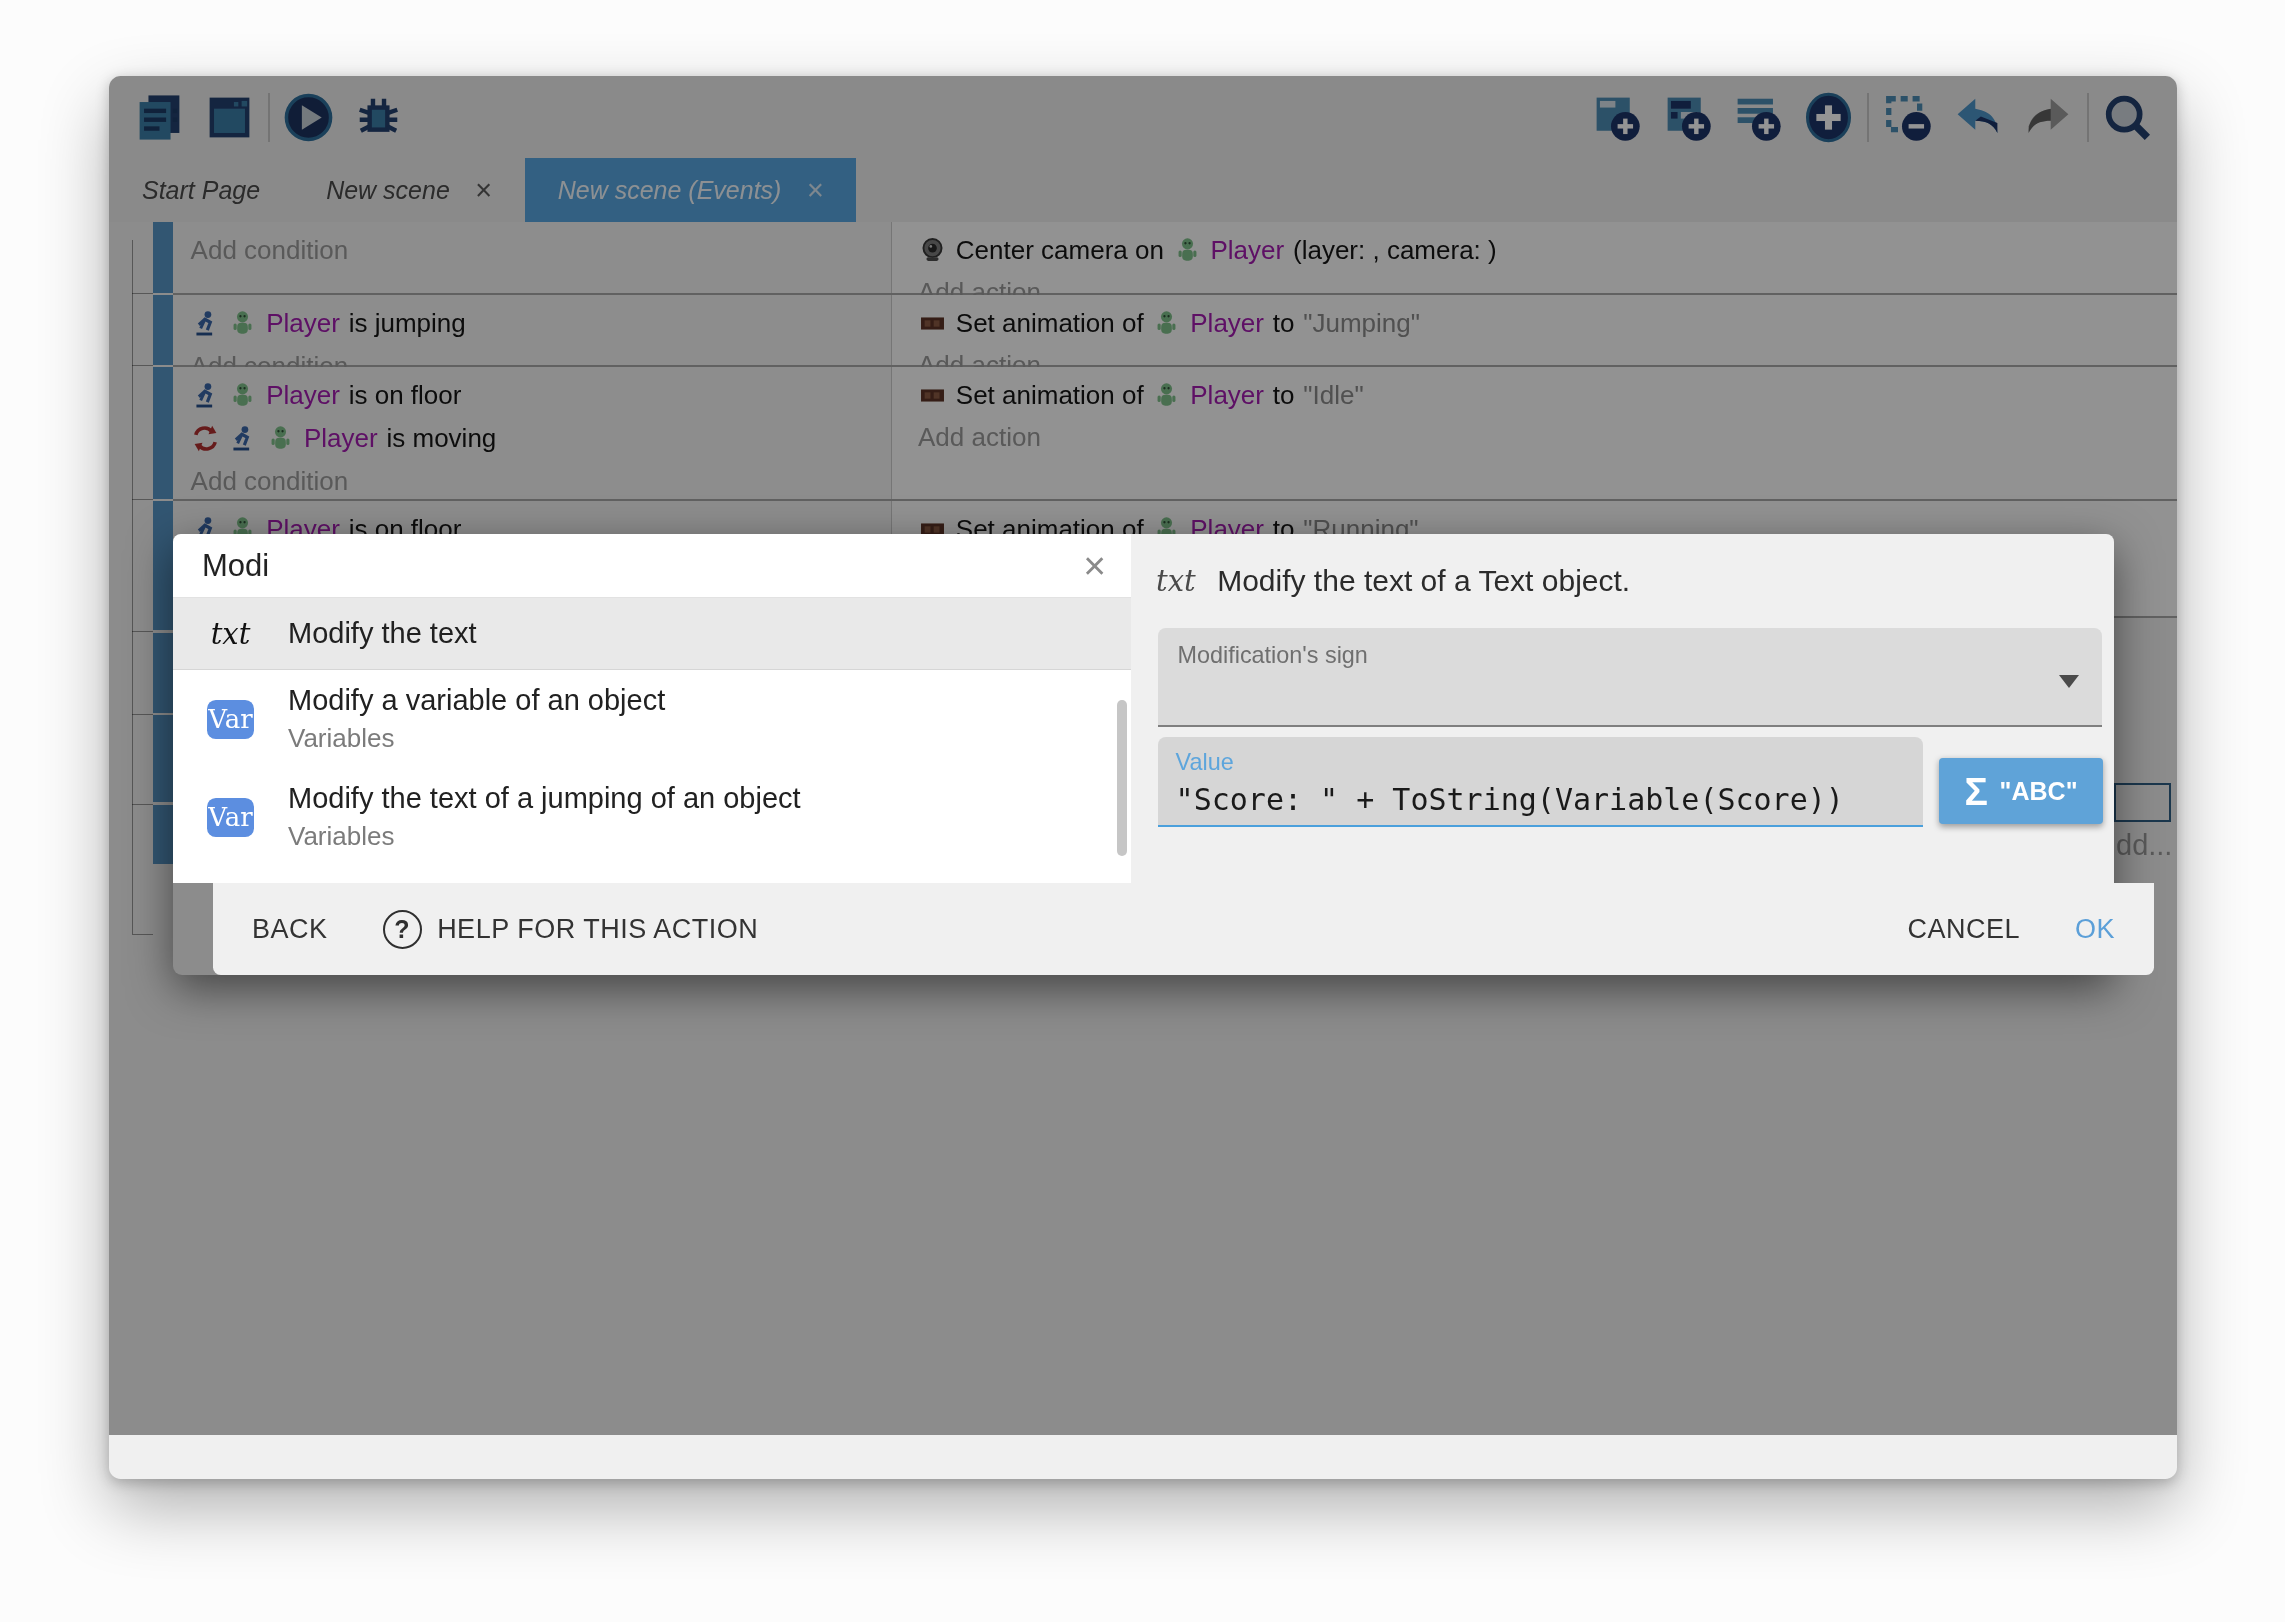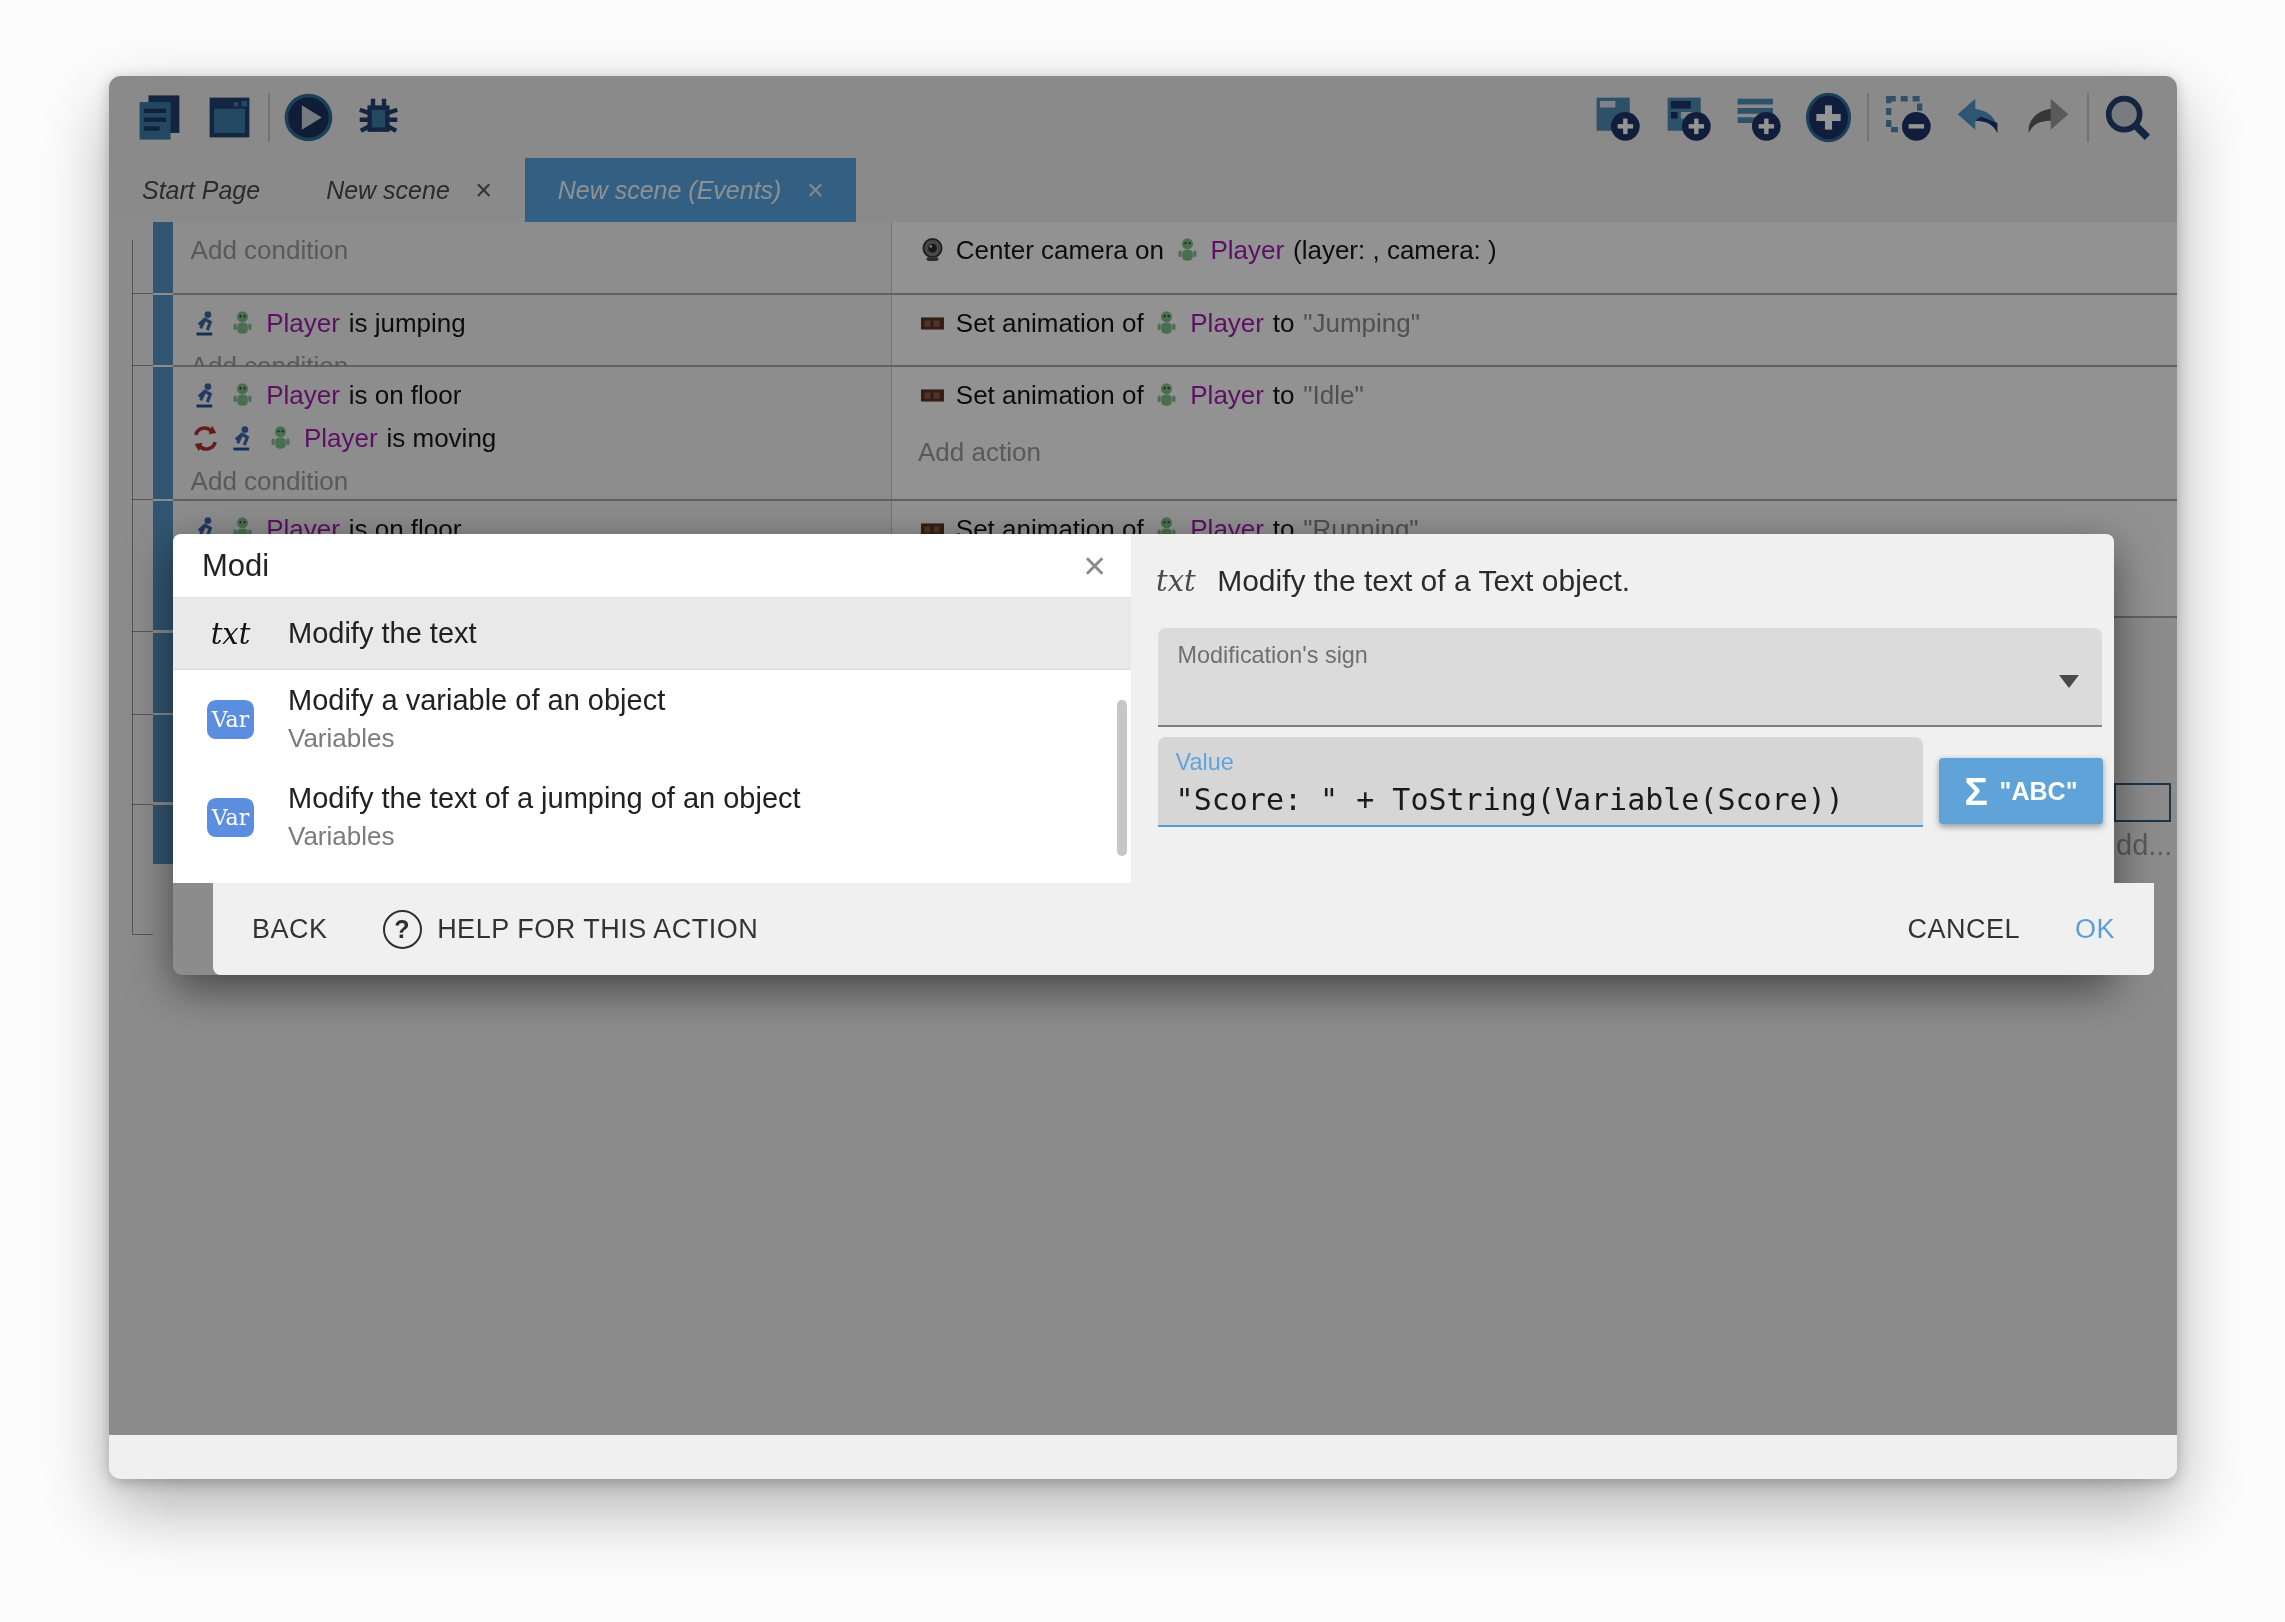--- a/index.html
+++ b/index.html
@@ -37,21 +37,21 @@
 
   
   .events { position:absolute; left:0; top:146px; right:0; bottom:0; background:#f2f2f2; }
   .tree-vline { position:absolute; left:23.4px; top:17.6px; width:1px; height:694px; background:rgba(0,0,0,.38); }
   .tree-hline { position:absolute; left:23.4px; width:20.5px; height:1px; background:rgba(0,0,0,.38); }
   .evt-bar { position:absolute; left:44px; width:19.5px; background:#5795c5; }
   .rows { position:absolute; left:64px; top:0; right:0; }
   .evt-row { display:flex; border-bottom:2px solid #a8a8a8; }
   .cond-cell { width:719px; background:#f3f3f3; border-right:1px solid #cccccc; padding:8.8px 0 8.8px 17.6px;
                display:flex; flex-direction:column; justify-content:flex-start; gap:3.9px; }
-  .act-cell { flex:1; background:#fbfbfb; padding:8.8px 0 8.8px 26px; display:flex; flex-direction:column; gap:18px; }
+  .act-cell { flex:1; background:#fbfbfb; padding:8.8px 0 8.8px 26px; display:flex; flex-direction:column; gap:3px; }
   .evt-line { display:flex; align-items:center; gap:8.8px; font-size:26px; color:#161616; line-height:39px; }
   .evt-line svg { width:29px; height:29px; flex:0 0 auto; }
   .obj { font-weight:normal; color:#a21caf; }
   .quoted { color:#8a8a8a; }
   .add-link { font-size:26px; color:#9a9a9a; line-height:39px; }
   .partial-box { position:absolute; left:2005px; top:561px; width:57px; height:39px; border:2.9px solid #2f5f86; }
   .partial-add { position:absolute; left:2007px; top:607px; font-size:29px; color:#9a9a9a; }
 
   
   .overlay { position:absolute; inset:0; background:rgba(0,0,0,.42); z-index:50; }
@@ -60,21 +60,21 @@
   .dialog { position:absolute; left:64px; top:458px; width:1941px; height:441px; z-index:100;
             border-radius:9px; box-shadow:0 13.7px 44px rgba(0,0,0,.5); }
   .dlg-left { position:absolute; left:0; top:0; width:958px; height:349px; background:#ffffff; border-radius:7.8px 0 0 0; overflow:hidden; }
   .search-row { height:64px; display:flex; align-items:center; padding:0 25px 0 29px; border-bottom:1px solid #e2e2e2; }
   .search-input { flex:1; border:none; outline:none; font-size:31px; color:#222; font-family:"Liberation Sans",sans-serif; background:transparent; }
   .search-close { font-size:39px; color:#8a8a8a; line-height:1; }
   .list-item { display:flex; align-items:center; gap:0; }
   .item-icon-cell { width:115px; display:flex; justify-content:center; }
   .txt-glyph { font-family:"DejaVu Serif", serif; font-style:italic; font-size:29px; color:#111; }
   .var-badge { width:47px; height:39px; border-radius:8.8px; background:#5c8ee0; color:#fff;
-               font-family:"DejaVu Serif", serif; font-size:22px; display:flex; align-items:center; justify-content:center; }
+               font-family:"DejaVu Serif", serif; font-size:26px; display:flex; align-items:center; justify-content:center; }
   .item-main { flex:1; }
   .item-title { font-size:29px; color:#212121; }
   .item-sub { font-size:26px; color:#7b7b7b; margin-top:5.9px; }
   .item-sel { height:72px; background:#e9e9e9; border-bottom:1px solid #d6d6d6; }
   .item-tall { height:98px; }
   .scroll-thumb { position:absolute; right:3.9px; top:166px; width:9.8px; height:156px; background:#c6c6c6; border-radius:4.9px; }
 
   .dlg-right { position:absolute; left:958px; top:0; width:983px; height:349px; background:#f0f0f0; border-radius:0 7.8px 0 0; }
   .r-header { display:flex; align-items:center; gap:21.5px; padding:19.5px 0 0 25px; height:74px; }
   .r-header .txt-glyph { color:#4a4a4a; }

